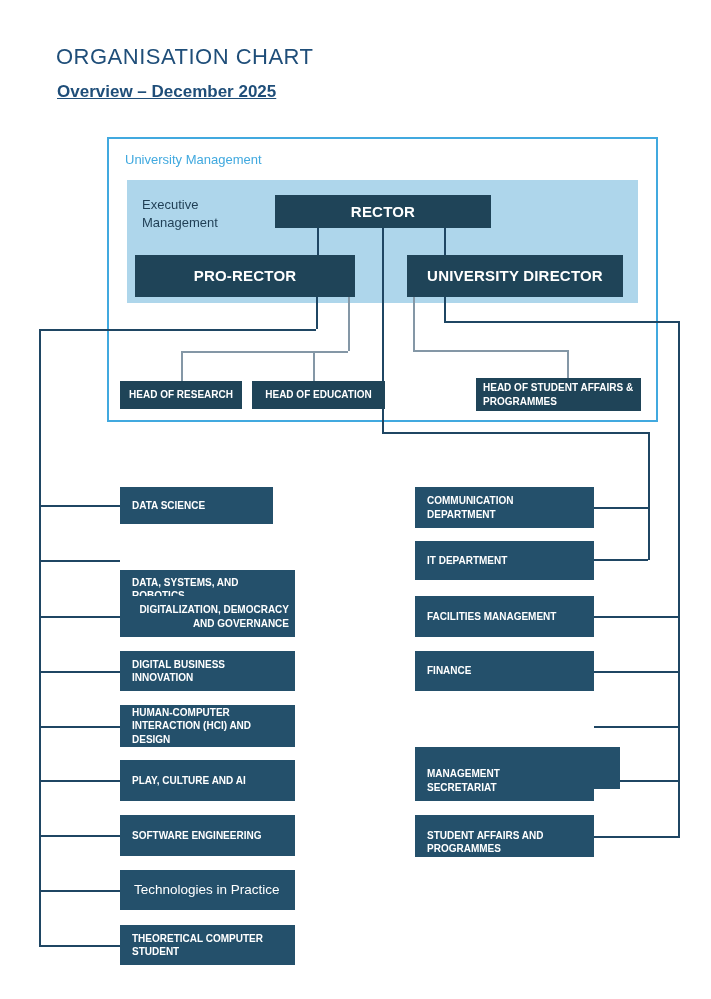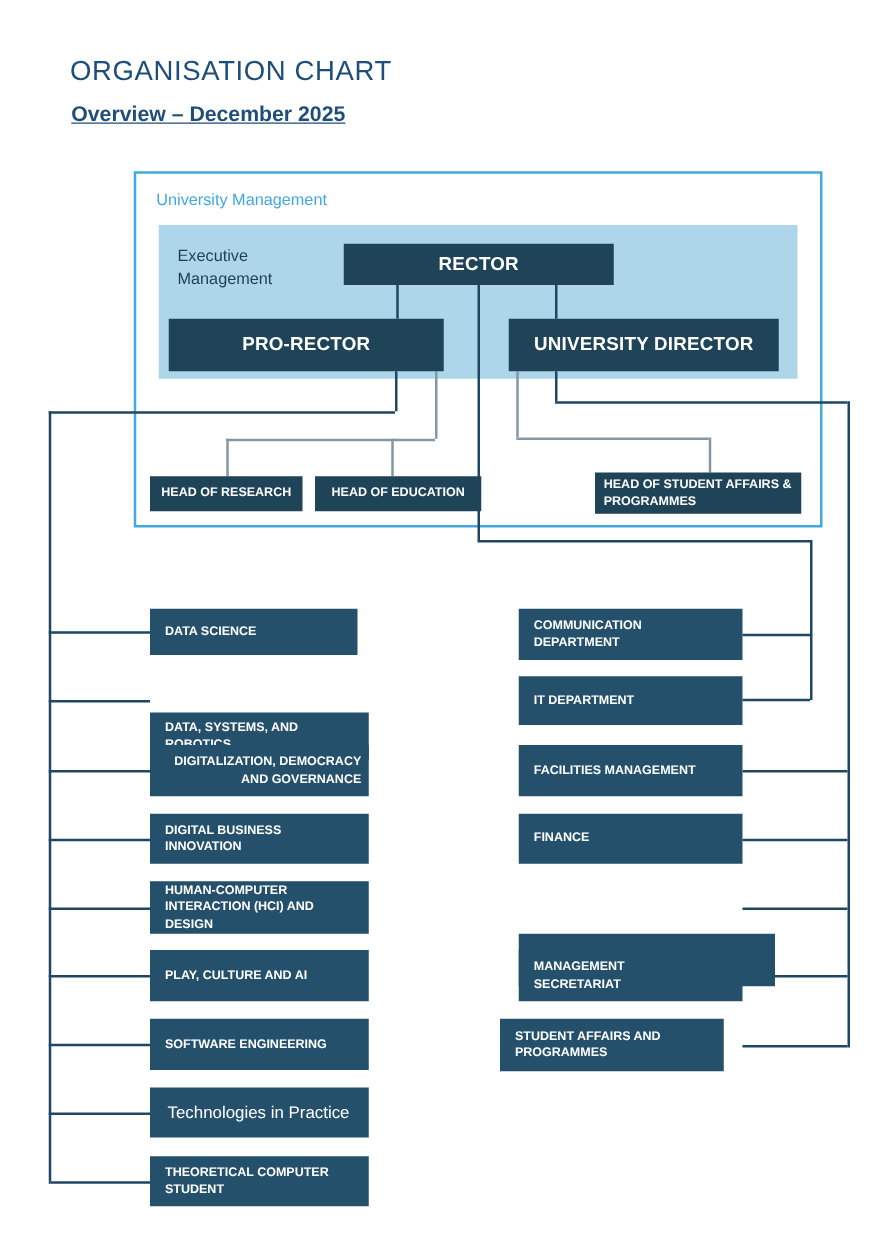--- a/index.html
+++ b/index.html
@@ -107,21 +107,21 @@
       <div class="abs node mgmt center" style="left: 120px; top: 381px; width: 122px; height: 28px;">
         <span>HEAD OF RESEARCH</span>
       </div>
       <div class="abs node mgmt center" style="left: 252px; top: 381px; width: 133px; height: 28px;">
         <span>HEAD OF EDUCATION</span>
       </div>
       <div class="abs node mgmt tightpad" style="left: 476px; top: 378px; width: 165px; height: 33px;">
         <span>HEAD OF STUDENT AFFAIRS &amp;</span>
         <span>PROGRAMMES</span>
       </div>
-      <div class="abs node dept" style="left: 120px; top: 487px; width: 166px; height: 37px;">
+      <div class="abs node dept" style="left: 120px; top: 487px; width: 153px; height: 37px;">
         <span>DATA SCIENCE</span>
       </div>
       <div class="abs node dept" style="left: 120px; top: 570px; width: 175px; height: 38px;">
         <span>DATA, SYSTEMS, AND ROBOTICS</span>
       </div>
       <div class="abs node dept" style="left: 120px; top: 596px; width: 175px; height: 41px; text-align: right;">
         <span>DIGITALIZATION, DEMOCRACY</span>
         <span>AND GOVERNANCE</span>
       </div>
       <div class="abs node dept" style="left: 120px; top: 651px; width: 175px; height: 40px;">
@@ -157,18 +157,18 @@
       <div class="abs node dept" style="left: 415px; top: 651px; width: 179px; height: 40px;">
         <span>FINANCE</span>
       </div>
       <div class="abs node dept" style="left: 415px; top: 747px; width: 205px; height: 42px;">
         <span>HR</span>
       </div>
       <div class="abs node dept" style="left: 415px; top: 760px; width: 179px; height: 41px;">
         <span>MANAGEMENT</span>
         <span>SECRETARIAT</span>
       </div>
-      <div class="abs node dept" style="left: 400px; top: 815px; width: 179px; height: 42px;">
+      <div class="abs node dept" style="left: 415px; top: 815px; width: 179px; height: 42px; justify-content: flex-end;">
         <span>STUDENT AFFAIRS AND</span>
         <span>PROGRAMMES</span>
       </div>
     </div>
 </div>
 
 </body></html>

